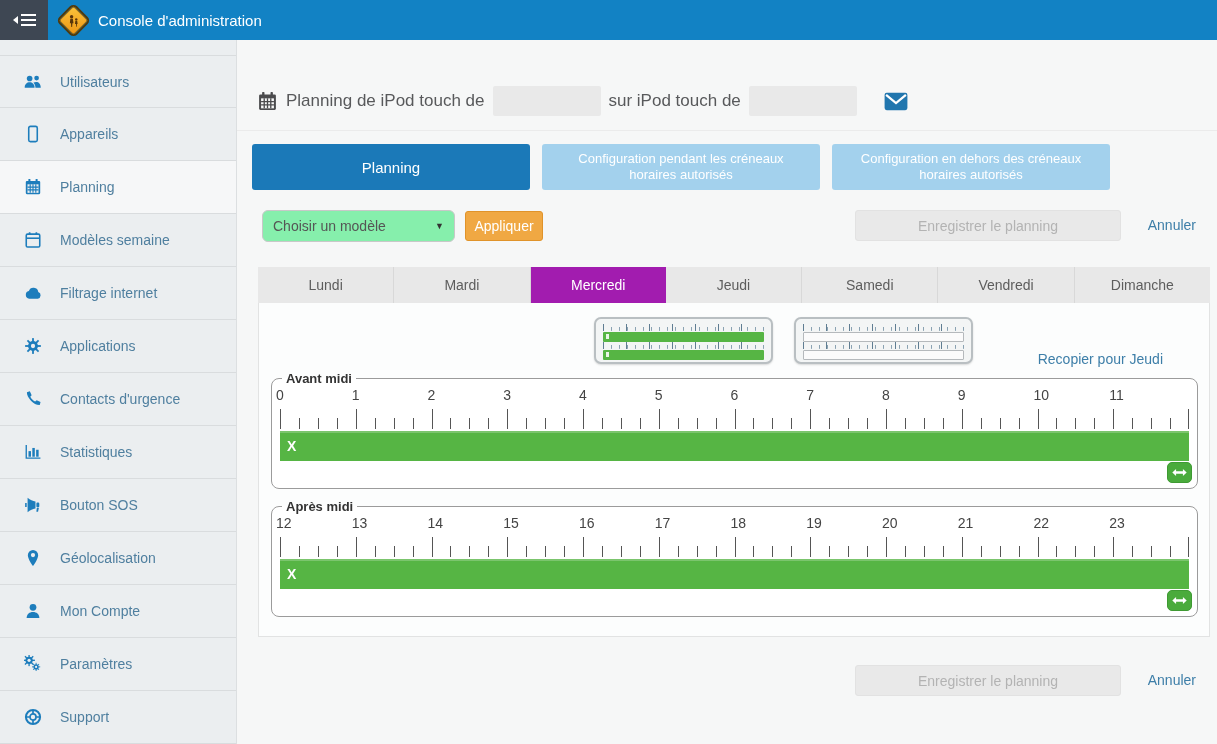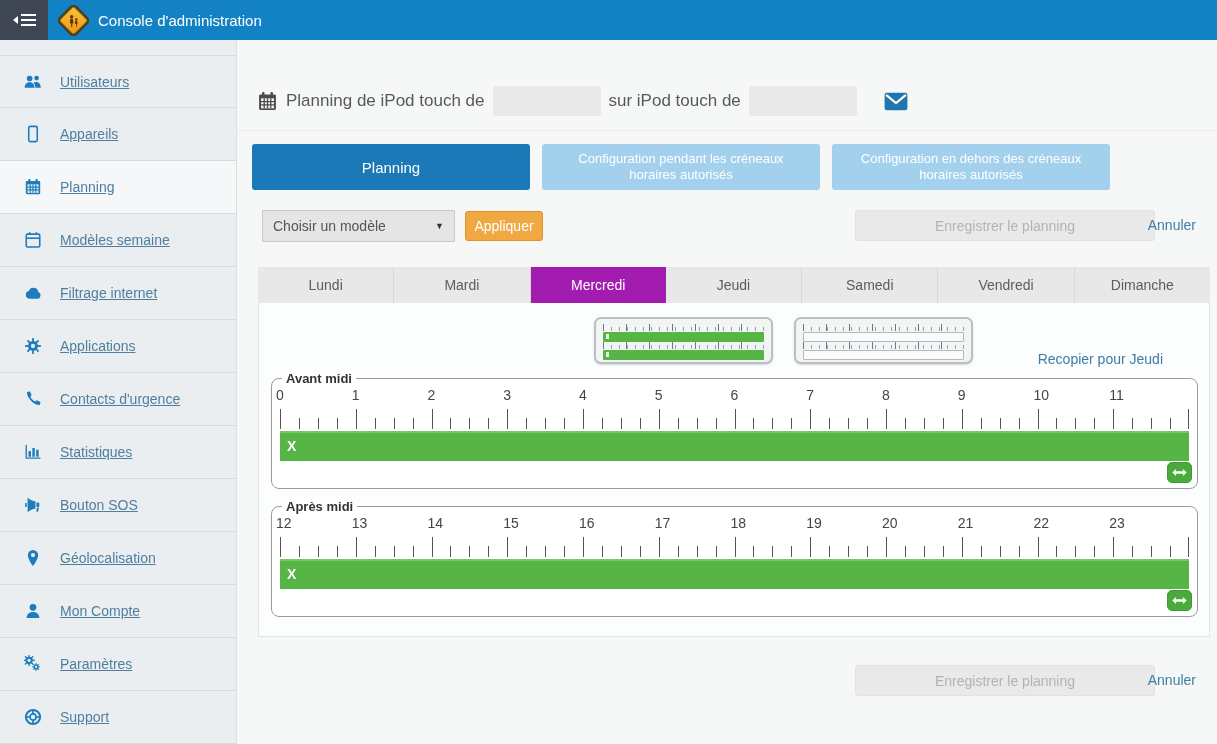--- a/index.html
+++ b/index.html
@@ -18,40 +18,40 @@
   .logo svg { width:17px; height:17px; transform:rotate(-45deg); }
   .brand-title { color:#ffffff; font-size:15px; }
 
   
   .sidebar { position:absolute; top:40px; left:0; width:237px; bottom:0; background:#ebeef0; border-right:1px solid #dcdfe1; padding-top:15px; }
   .sb-item { height:53px; display:flex; align-items:center; padding-left:23px; gap:17px; border-bottom:1px solid #d9dcde; cursor:pointer; }
   .sb-item:first-child { border-top:1px solid #d9dcde; }
   .sb-item.active { background:#f6f7f8; }
   .sb-icon { width:20px; display:flex; justify-content:center; color:#1d7dbc; }
   .sb-icon svg { width:18px; height:18px; fill:currentColor; }
-  .sb-label { font-size:14px; color:#4f7f9f;text-decoration:underline; }
+  .sb-label { font-size:14px; color:#4f7f9f; }
 
   
   .main { position:absolute; top:40px; left:237px; right:0; bottom:0; background:#f6f7f7; }
   .header-row { position:absolute; top:44px; left:20px; height:34px; display:flex; align-items:center; }
   .header-row svg.cal { width:21px; height:21px; fill:#4b4b4d; margin-right:8px; }
   .page-title-part { font-size:17px; color:#58595b; }
   .blur-box { width:108px; height:30px; background:#e9e9e9; border-radius:2px; margin:0 8px; }
   .mail-btn { margin-left:19px; cursor:pointer; display:flex; }
   .header-divider { position:absolute; top:90px; left:0; right:0; height:1px; background:#ebebeb; }
 
   .tabs-row { position:absolute; top:104px; left:15px; display:flex; gap:12px; }
   .big-tab { width:278px; height:46px; border-radius:3px; color:#ffffff; display:flex; align-items:center; justify-content:center; text-align:center; cursor:pointer; }
   .big-tab.active { background:#1b79b8; font-size:15px; }
   .big-tab.inactive { background:#a3d1ed; font-size:13px; line-height:16px; padding:4px 14px; }
 
-  .model-select { position:absolute; top:170px; left:25px; width:193px; height:32px; background:#e5e5e5; border:1px solid #c8c8c8; border-radius:1px; display:flex; align-items:center; justify-content:space-between; padding:0 10px; font-size:14px; color:#555; cursor:pointer; }
+  .model-select { position:absolute; top:170px; left:25px; width:193px; height:32px; background:#86efac; border:1px solid #c8c8c8; border-radius:6px; display:flex; align-items:center; justify-content:space-between; padding:0 10px; font-size:14px; color:#555; cursor:pointer; }
   .caret { font-size:9px; color:#333; }
   .btn-apply { position:absolute; top:171px; left:228px; width:78px; height:30px; background:#f0a843; border:1px solid #e0932a; border-radius:3px; color:#ffffff; font-size:14px; display:flex; align-items:center; justify-content:center; cursor:pointer; }
-  .btn-save { width:300px; height:31px; background:#e9e9e9; border:1px solid #e2e2e2; border-radius:3px; color:#b3b3b3; font-size:14px; display:flex; align-items:center; justify-content:center; cursor:default; }
+  .btn-save { width:266px; height:31px; background:#e9e9e9; border:1px solid #e2e2e2; border-radius:3px; color:#b3b3b3; font-size:14px; display:flex; align-items:center; justify-content:center; cursor:default; }
   .btn-save.top { position:absolute; top:170px; left:618px; }
   .btn-save.bottom { position:absolute; top:625px; left:618px; }
   .link { color:#3d7ea8; font-size:14px; cursor:pointer; }
   .cancel.top { position:absolute; top:177px; right:21px; }
   .cancel.bottom { position:absolute; top:632px; right:21px; }
 
   
   .day-tabs { position:absolute; top:227px; left:21px; width:952px; height:36px; display:flex; }
   .day-tab { flex:1; background:#e8e8e8; border-right:1px solid #d8d8d8; color:#5d5d5d; font-size:14px; display:flex; align-items:center; justify-content:center; cursor:pointer; }
   .day-tab:last-child { border-right:none; }

